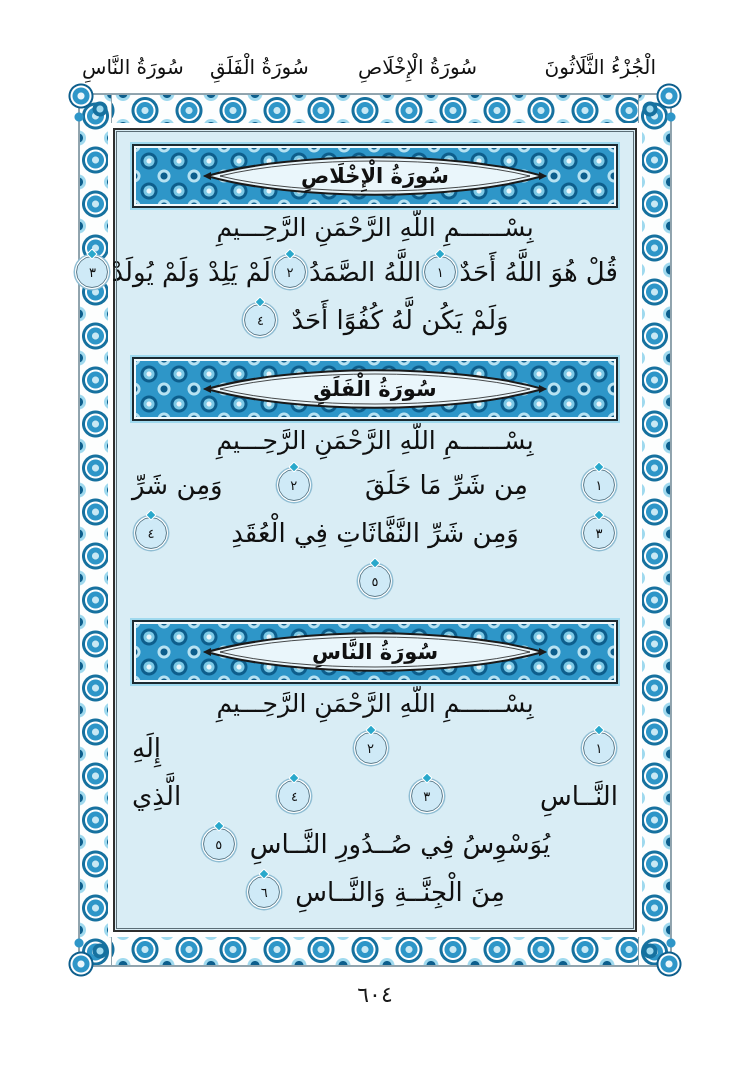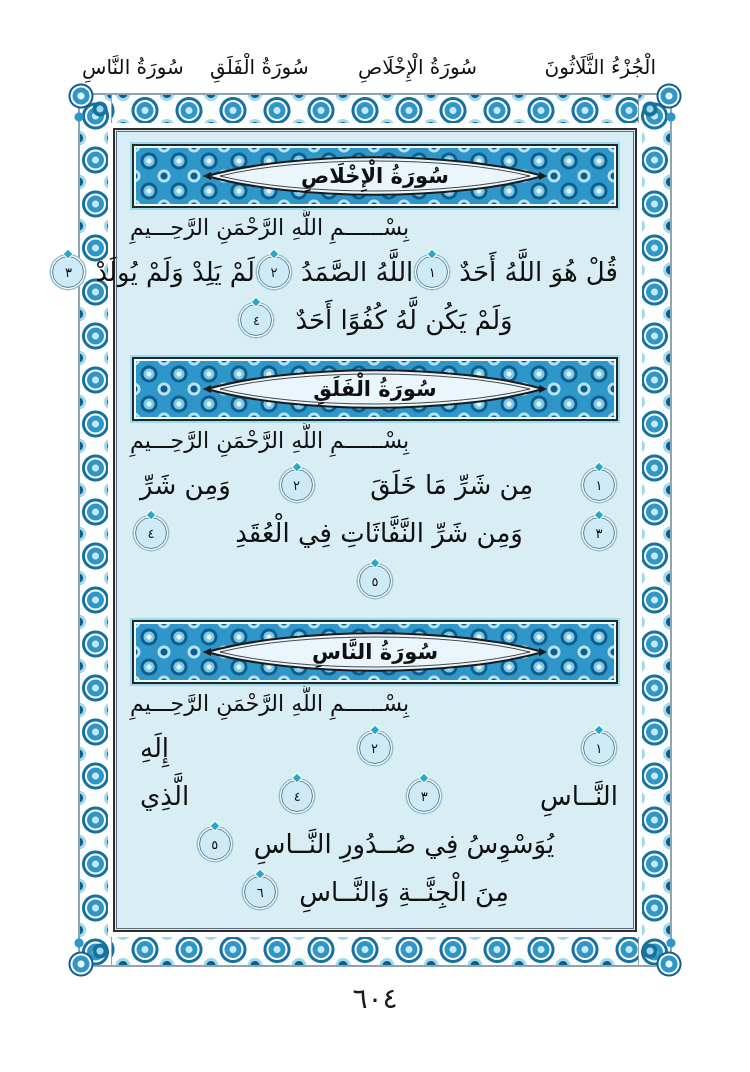--- a/index.html
+++ b/index.html
@@ -78,48 +78,48 @@
   .lens-svg{
     position:absolute;left:50%;top:50%;transform:translate(-50%,-50%);
     width:344px;height:56px;display:block;
   }
   .banner-title{
     position:absolute;left:0;right:0;top:0;bottom:0;
     display:flex;align-items:center;justify-content:center;
     font-size:21px;font-weight:bold;color:#101010;direction:rtl;white-space:nowrap;
   }
   .bismillah{
-    height:40px;line-height:40px;text-align:left;font-size:22px;
+    height:40px;line-height:40px;text-align:center;font-size:25px;
     direction:rtl;white-space:nowrap;color:#101010;flex:0 0 auto;
   }
   .verse-lines{display:flex;flex-direction:column;}
   .verse-line{
     height:48px;display:flex;align-items:center;direction:rtl;
     font-size:26px;color:#101010;padding:0 2px;flex:0 0 auto;
   }
   .verse-line.spread{justify-content:space-between;}
   .verse-line.center{justify-content:center;gap:12px;}
-  .verse-text{white-space:nowrap;margin-left:8px;}
+  .verse-text{white-space:nowrap;}
   .marker{
     position:relative;flex:0 0 auto;width:30px;height:30px;border-radius:50%;
     background:#cfeaf7;border:1px solid #5f7d8c;
     box-shadow:0 0 0 1px #ffffff,0 0 0 2.5px #8fbdd3;
     display:flex;align-items:center;justify-content:center;
     font-size:13px;line-height:1;margin:0 3px;
   }
   .marker::after{
     content:"";position:absolute;top:-7px;left:50%;
     width:6px;height:6px;background:#29a8cb;border:1px solid #ffffff;
     transform:translateX(-50%) rotate(45deg);border-radius:1px;
   }
 
   
   .page-number{
     position:absolute;top:982px;left:0;width:100%;text-align:center;
-    font-size:28px;letter-spacing:4px;color:#1a1a1a;direction:rtl;
+    font-size:22px;letter-spacing:4px;color:#1a1a1a;direction:rtl;
   }
 </style>
 </head>
 <body>
 
 <div>
   <span class="header-label hl-juz">الْجُزْءُ الثَّلَاثُونَ</span>
   <span class="header-label hl-ikhlas">سُورَةُ الْإِخْلَاصِ</span>
   <span class="header-label hl-falaq">سُورَةُ الْفَلَقِ</span>
   <span class="header-label hl-nas">سُورَةُ النَّاسِ</span>

